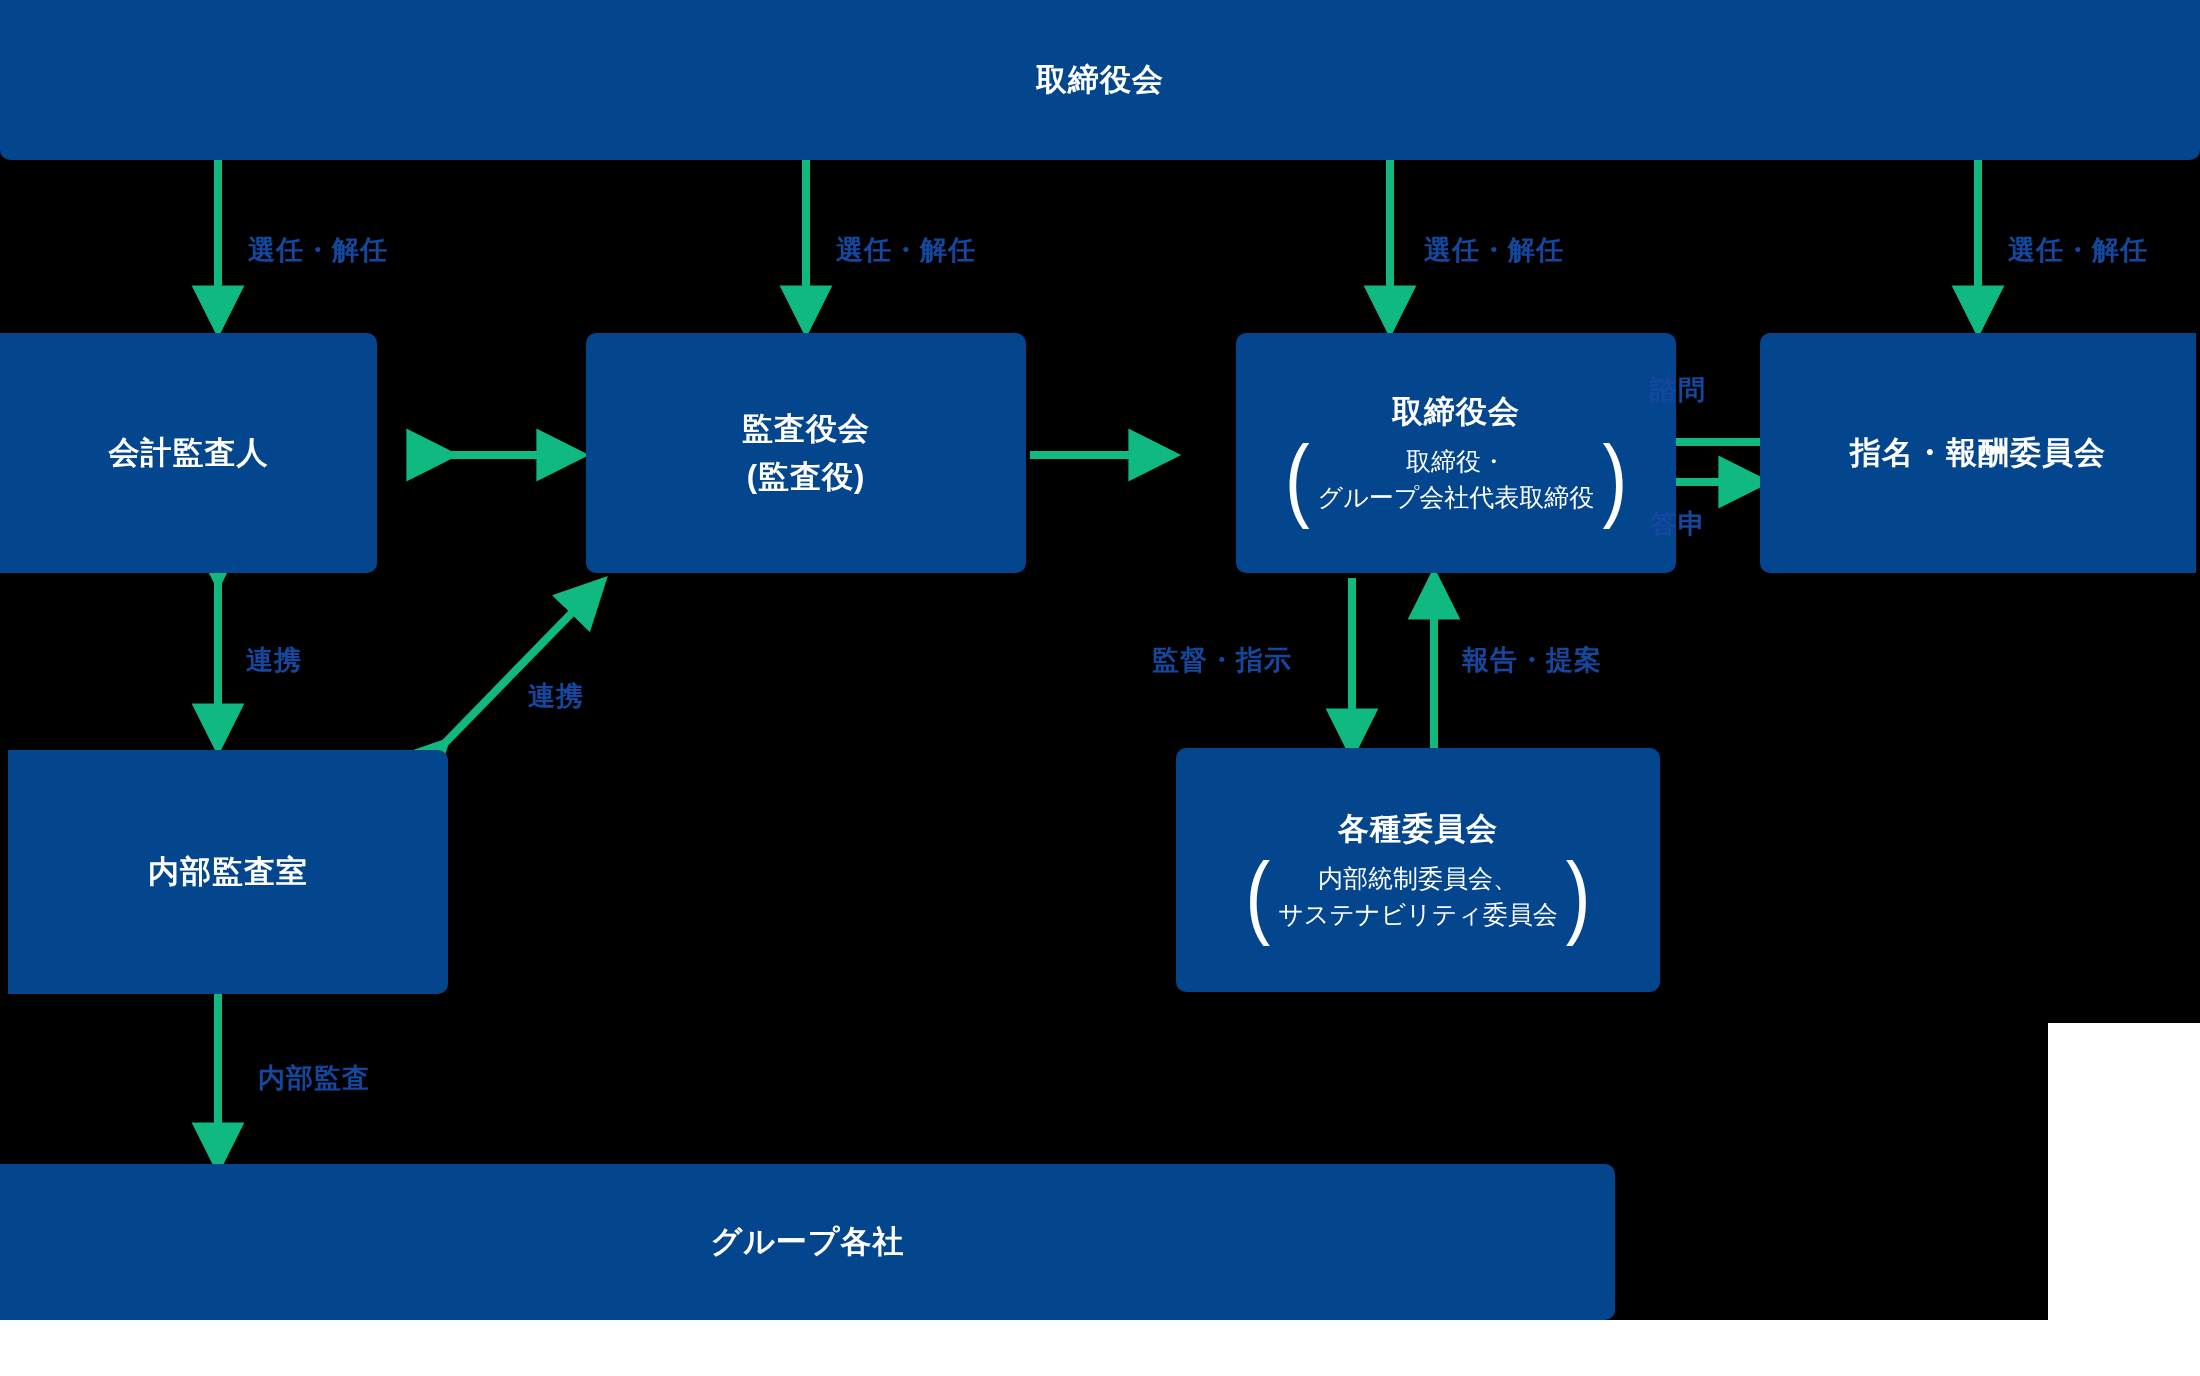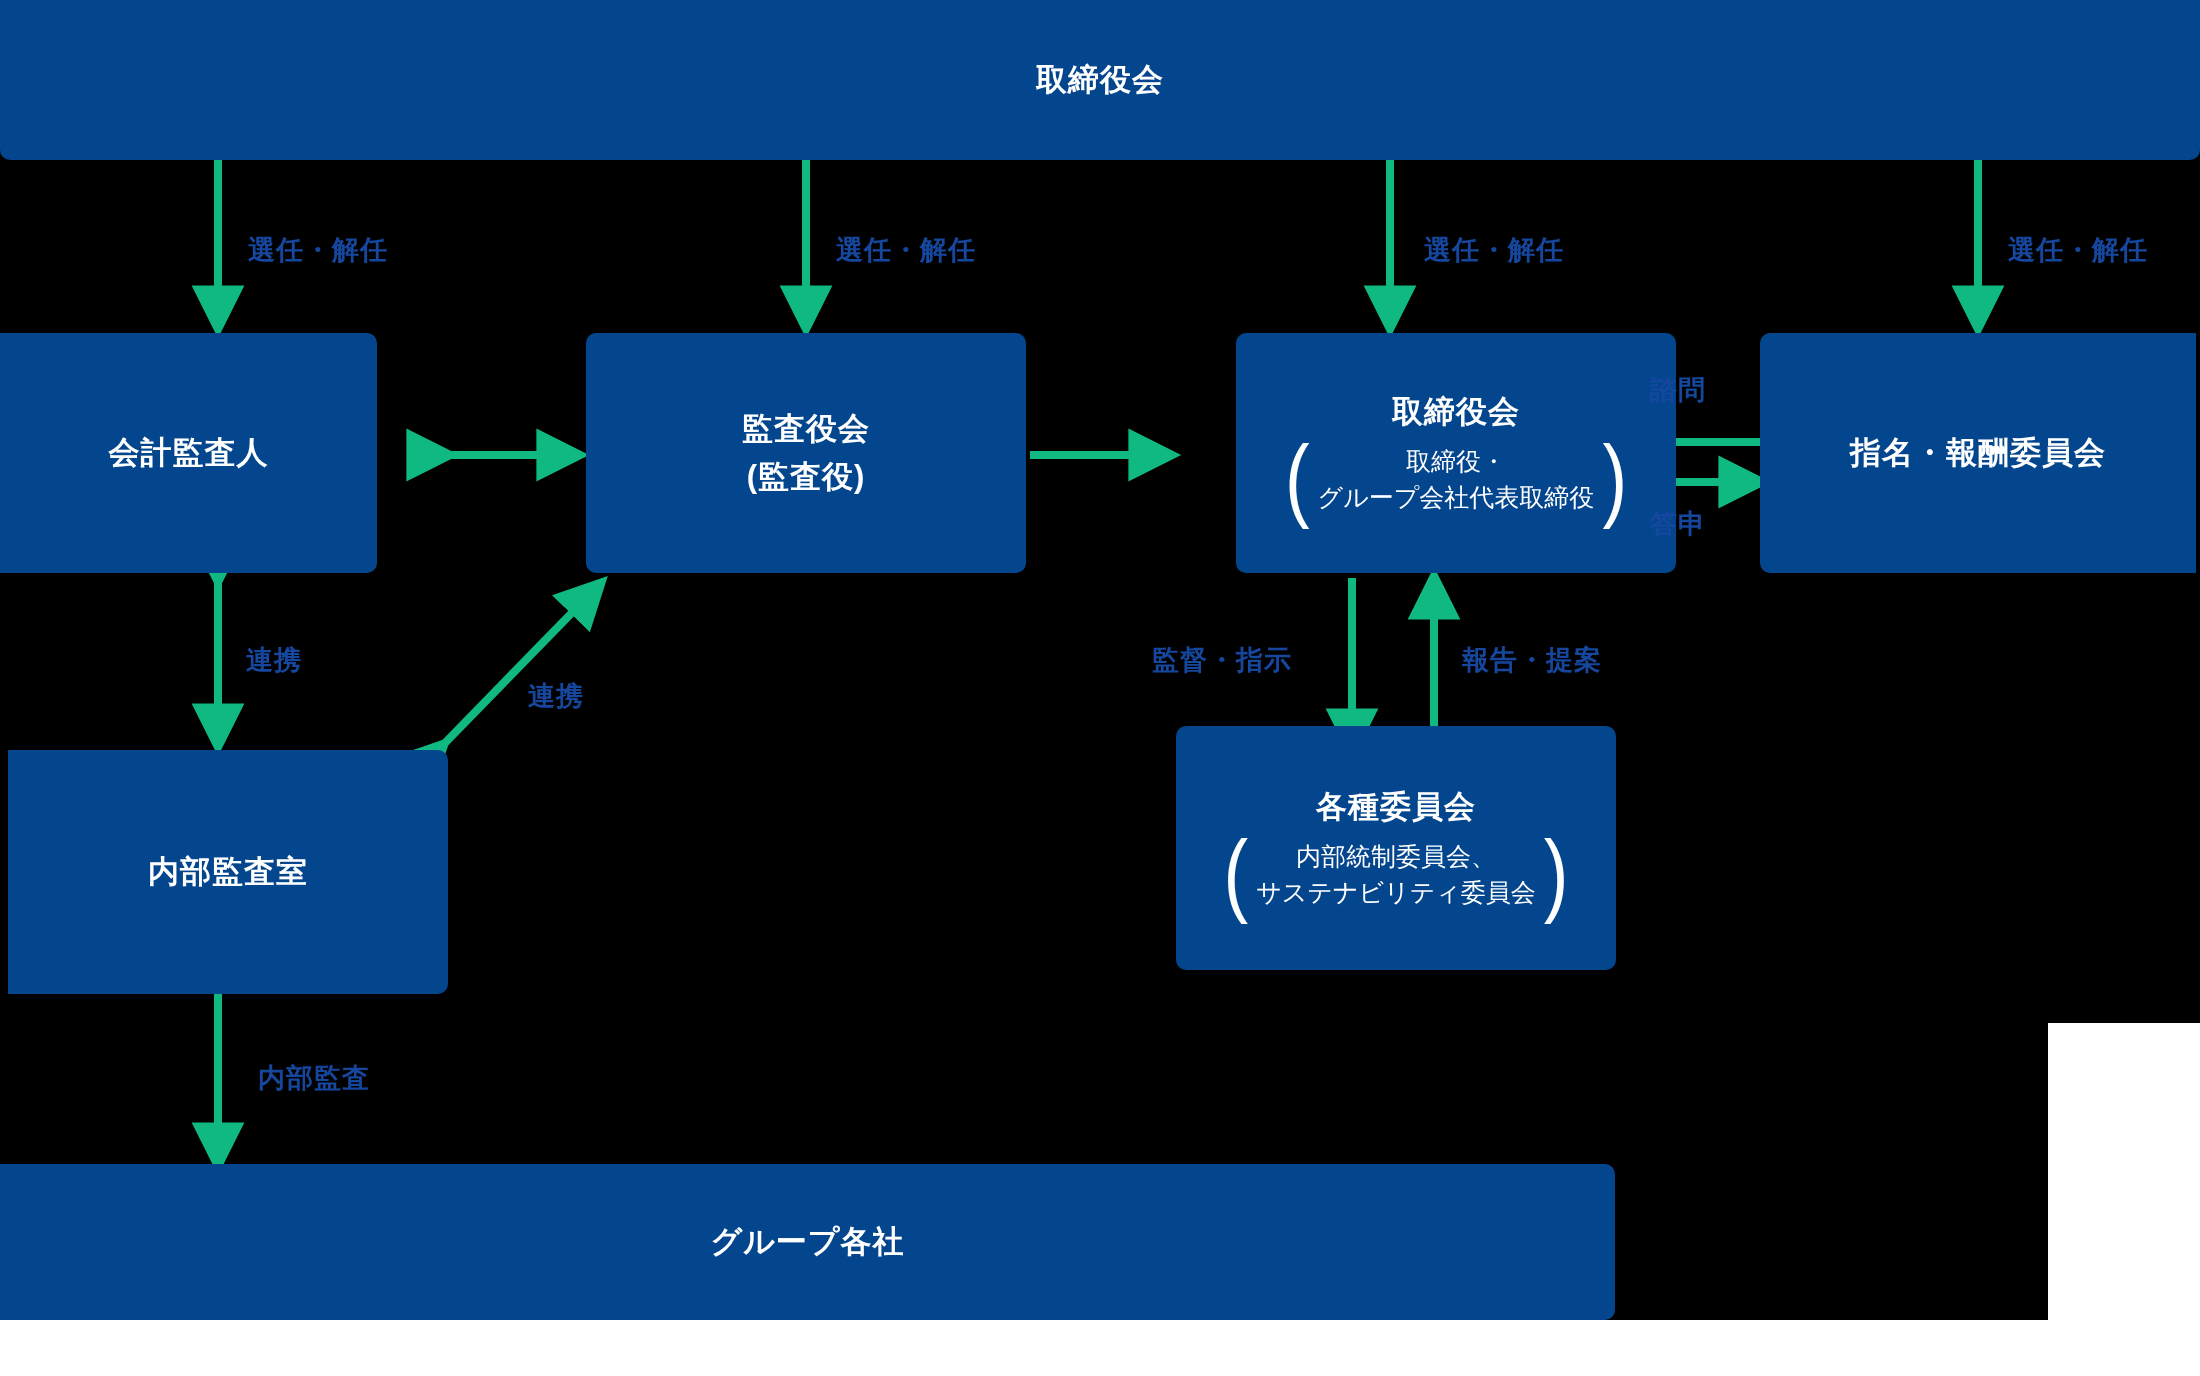--- a/index.html
+++ b/index.html
@@ -147,21 +147,21 @@
   </div>
 
   <div class="node" id="n-nomination" style="left:1760px; top:333px; width:436px; height:240px; border-radius:10px 0 0 10px;">
     <div class="title">指名・報酬委員会</div>
   </div>
 
   <div class="node" id="n-internalaudit" style="left:8px; top:750px; width:440px; height:244px; border-radius:0 10px 10px 0;">
     <div class="title">内部監査室</div>
   </div>
 
-  <div class="node" id="n-committees" style="left:1176px; top:726px; width:440px; height:244px;">
+  <div class="node" id="n-committees" style="left:1176px; top:748px; width:484px; height:244px;">
     <div class="title">各種委員会</div>
     <div class="subwrap">
       <span class="brk">(</span>
       <span class="sub">内部統制委員会、
 サステナビリティ委員会</span>
       <span class="brk">)</span>
     </div>
   </div>
 
   <div class="node" id="n-group" style="left:0px; top:1164px; width:1615px; height:156px; border-radius:0 10px 10px 0;">

